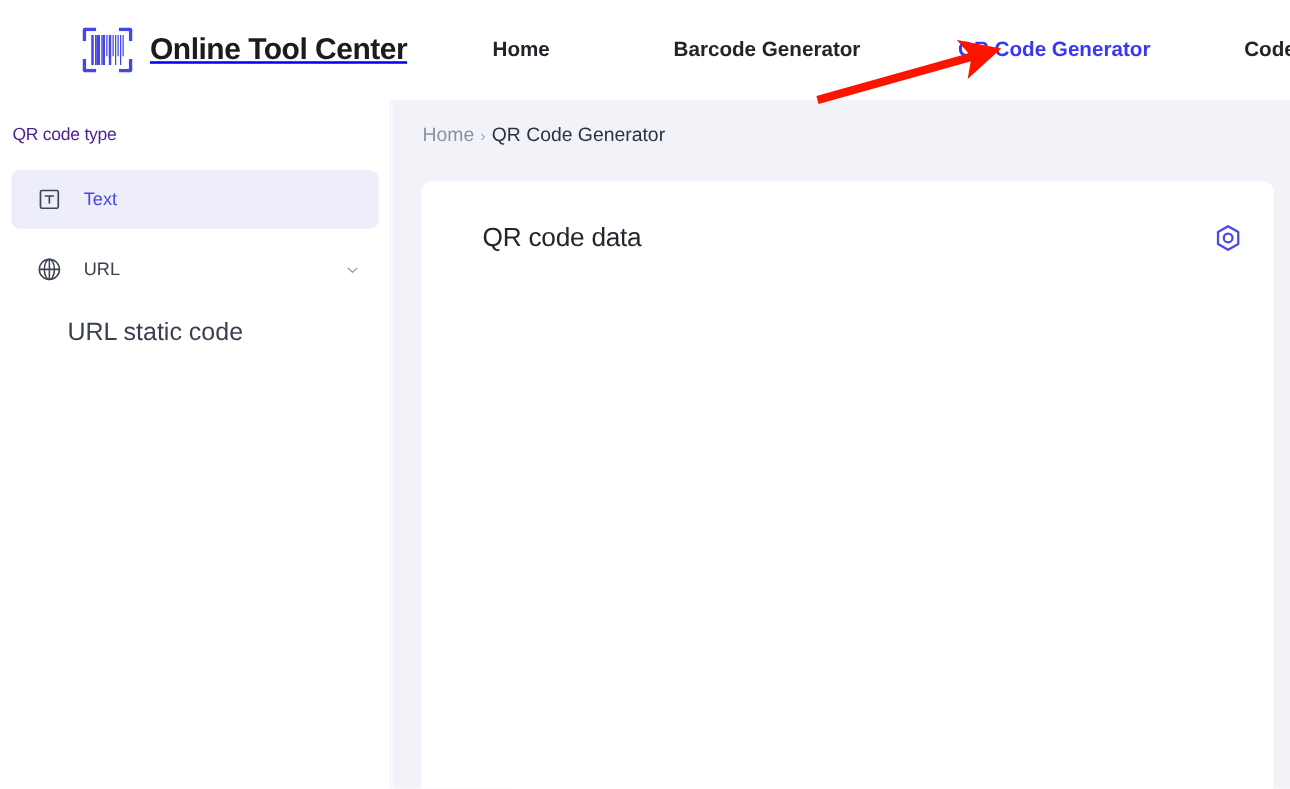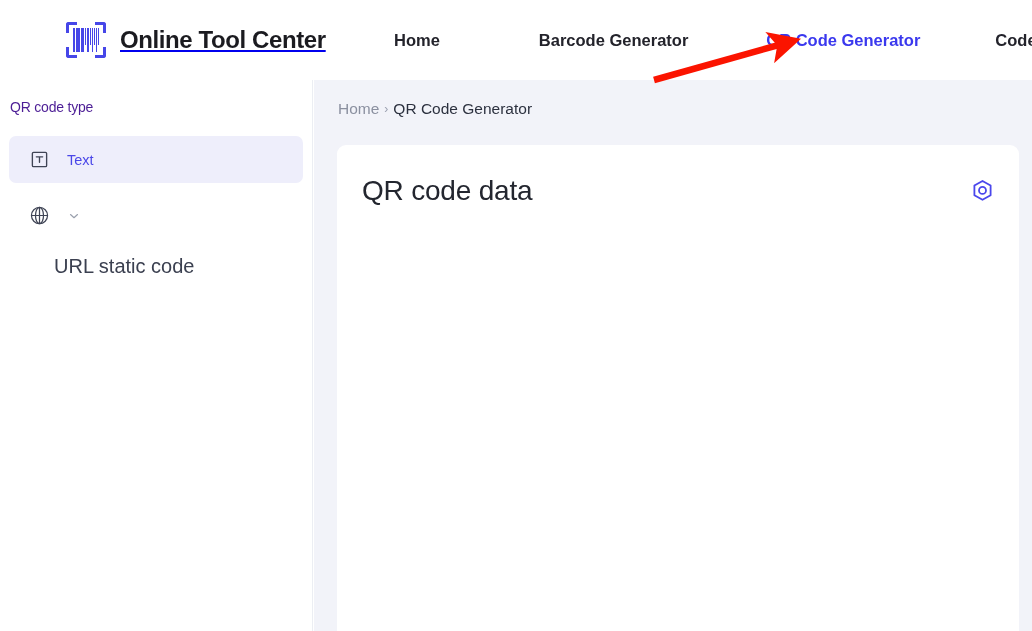--- a/index.html
+++ b/index.html
@@ -196,24 +196,25 @@
   .card-head {
     position: absolute;
     left: 25px; top: 28px;
     right: 22px;
     height: 36px;
     display: flex;
     align-items: center;
     justify-content: space-between;
   }
   .card-title {
-    font-size: 28px;
+    font-size: 21px;
     color: #23262f;
     letter-spacing: -0.2px;
     white-space: nowrap;
+    margin-left: 24px;
   }
   .hex-btn {
     width: 30px; height: 30px;
     color: #4a47ec;
     cursor: pointer;
     display: flex;
     align-items: center;
     justify-content: center;
   }
 
@@ -297,20 +298,21 @@
     </div>
 
     <div class="side-item">
       <span class="side-ico">
         <svg width="21" height="21" viewBox="0 0 24 24" fill="none" stroke="#3f4455" stroke-width="1.4">
           <circle cx="12" cy="12" r="9.2"></circle>
           <path d="M2.8 12h18.4M12 2.8v18.4"></path>
           <ellipse cx="12" cy="12" rx="4.6" ry="9.2"></ellipse>
         </svg>
       </span>
+      <span class="side-label">URL</span>
       <span class="chev">
         <svg width="14" height="14" viewBox="0 0 24 24" fill="none" stroke="#9aa0ad" stroke-width="2" stroke-linecap="round" stroke-linejoin="round">
           <polyline points="6 9.5 12 15 18 9.5"></polyline>
         </svg>
       </span>
     </div>
 
     <div class="subitem">
       <span>URL static code</span>
     </div>

